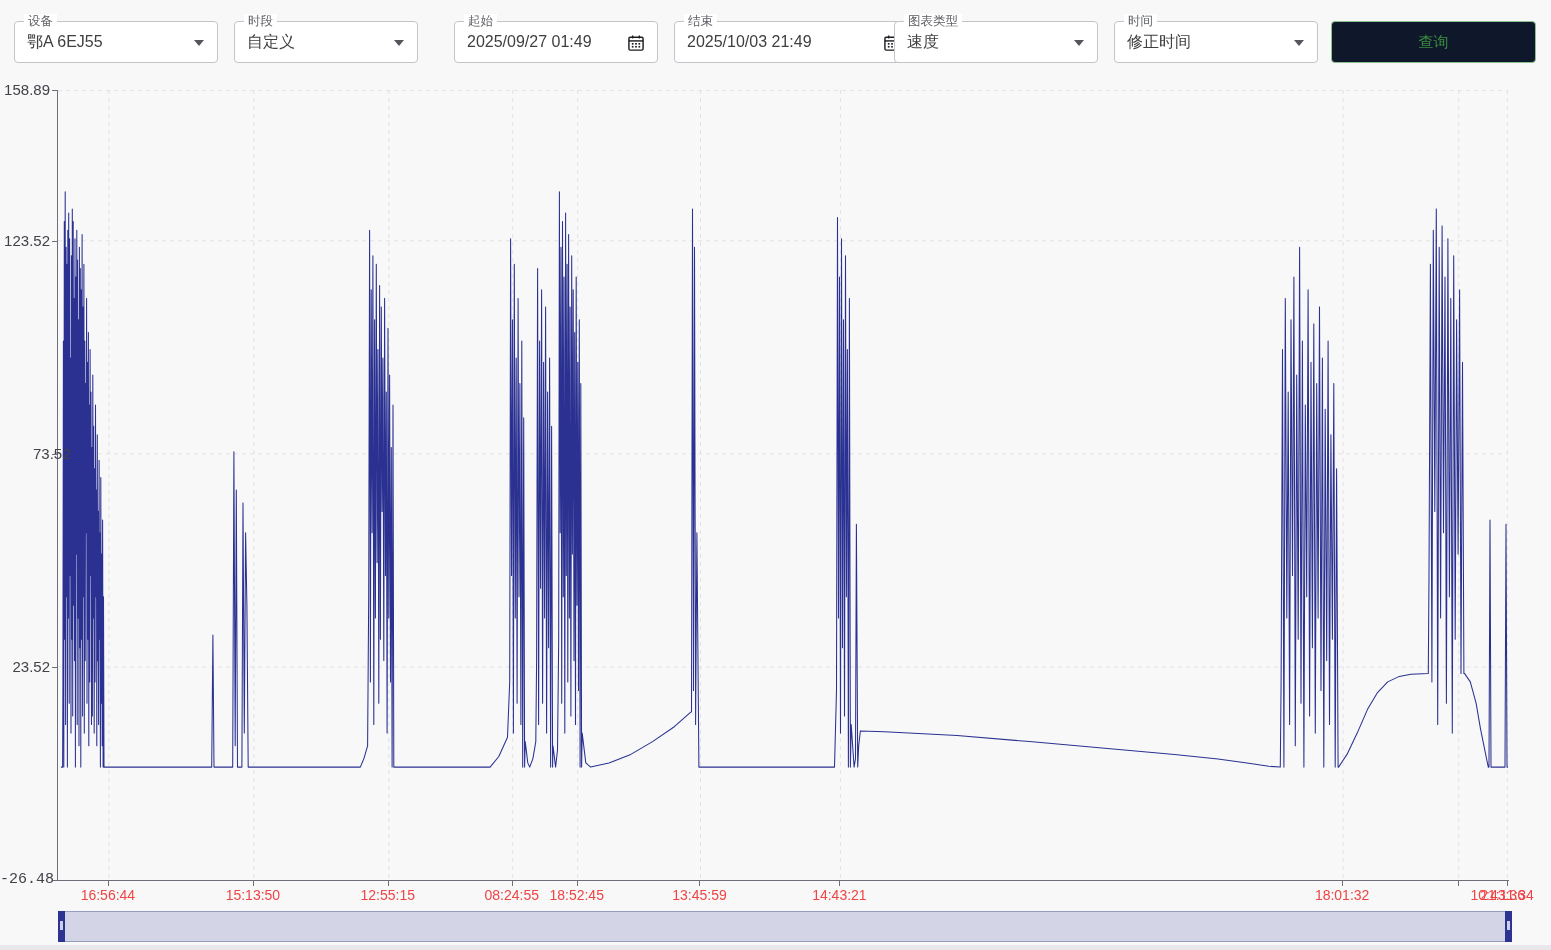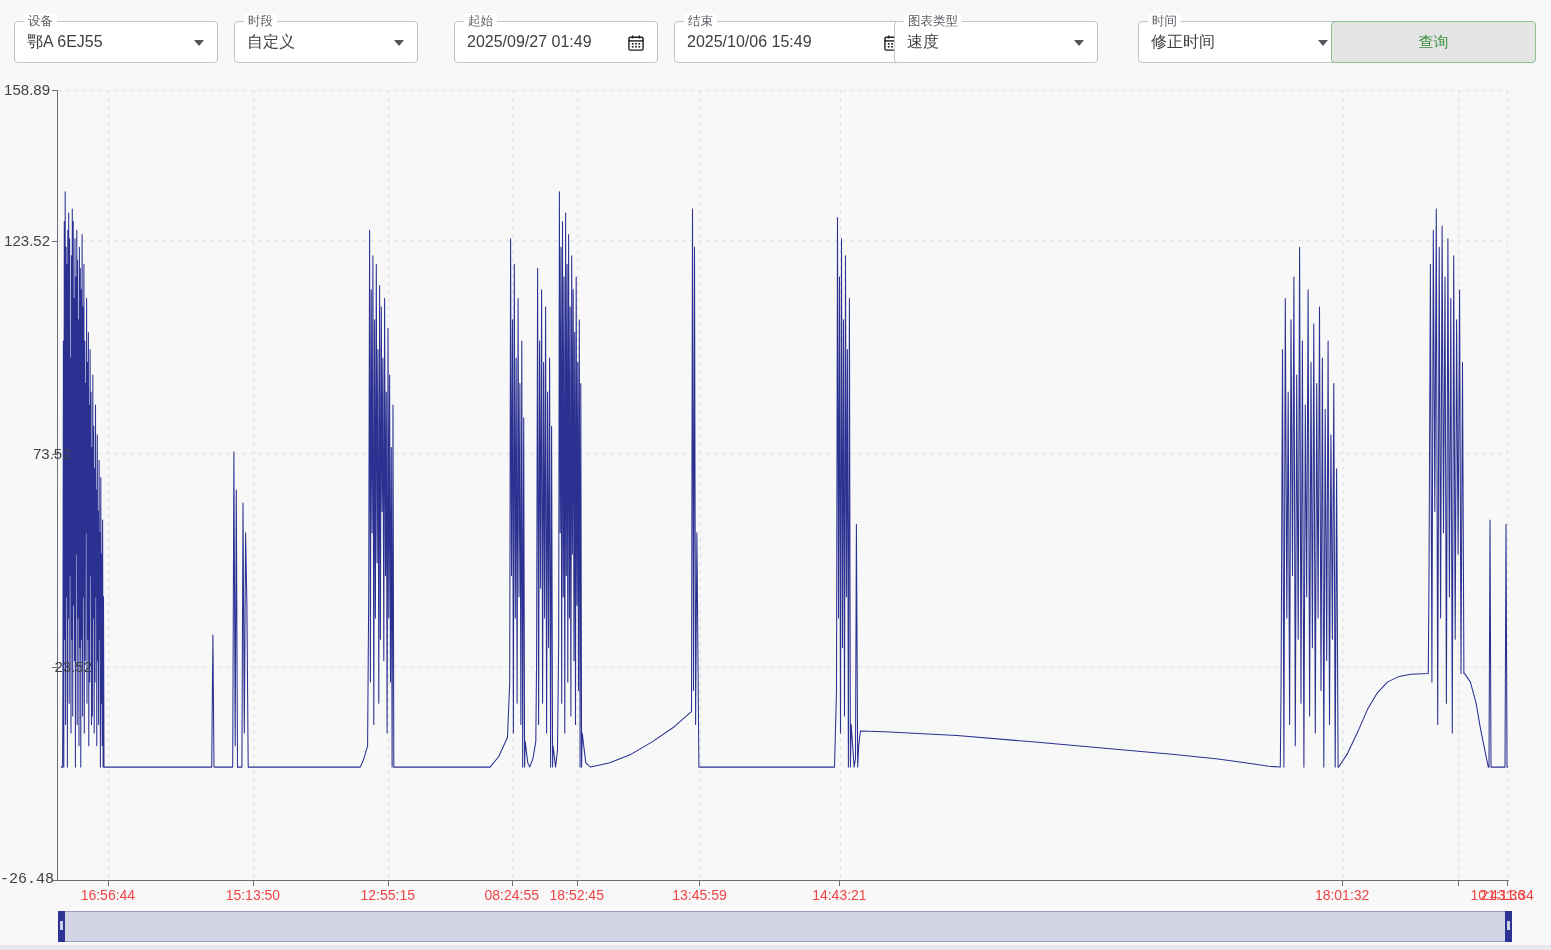--- a/index.html
+++ b/index.html
@@ -12,21 +12,21 @@
     border:1px solid #c3c4c9; border-radius:4px; }
   .field-label { position:absolute; top:-8px; left:9px; font-size:12.5px;
     color:#5f6066; background:#fff; padding:0 4px; line-height:14px; }
   .field-value { display:block; line-height:40px; padding-left:12px;
     font-size:16px; color:#404040; white-space:nowrap; }
   .chev { position:absolute; right:13px; top:18px; width:0; height:0;
     border-left:5.5px solid transparent; border-right:5.5px solid transparent;
     border-top:6px solid #54565c; }
   .cal { position:absolute; right:11px; top:11px; width:20px; height:20px; }
   .query-btn { position:absolute; left:1331px; top:21px; width:205px; height:42px;
-    background:#e5e5e5; border:1px solid #8cc08f; border-radius:4px;
+    background:#0f172a; border:1px solid #8cc08f; border-radius:4px;
     font-size:15px; color:#3a8e3f; text-align:center; line-height:40px; cursor:pointer; }
   .yaxis-line { position:absolute; left:57px; top:90px; width:1px; height:791px; background:#6e7079; }
   .xaxis-line { position:absolute; left:57px; top:880px; width:1452px; height:1px; background:#6e7079; }
   .plot { position:absolute; left:58px; top:90px; width:1450px; height:790px; }
   .plot svg { display:block; width:100%; height:100%; overflow:visible; }
   .grid { stroke:#e2e2e4; stroke-width:1; stroke-dasharray:4 4; fill:none; }
   .series { fill:none; stroke-width:1.05; stroke-linejoin:round; stroke-linecap:butt; }
   .ylab { position:absolute; left:0; width:50px; text-align:right; font-size:15px;
     color:#414349; line-height:18px; }
   .xlab { position:absolute; font-size:14px; color:#ef4444; white-space:nowrap;
@@ -76,21 +76,21 @@
             <rect x="15" y="12" width="2" height="2"></rect>
           <rect x="7" y="15.5" width="2" height="2"></rect>
             <rect x="11" y="15.5" width="2" height="2"></rect>
             <rect x="15" y="15.5" width="2" height="2"></rect>
         </g>
       </svg>
     </div>
 
     <div class="field" style="left:674px;width:240px;">
       <span class="field-label">结束</span>
-      <span class="field-value">2025/10/06 15:49</span>
+      <span class="field-value">2025/10/03 21:49</span>
       <svg class="cal" viewBox="0 0 24 24" fill="none" stroke="#1c1d20" stroke-width="1.7">
         <rect x="3.5" y="5" width="17" height="15.5" rx="1.5"></rect>
         <line x1="3.5" y1="9.5" x2="20.5" y2="9.5"></line>
         <line x1="8" y1="3" x2="8" y2="6.5"></line>
           <line x1="16" y1="3" x2="16" y2="6.5"></line>
         <g stroke="none" fill="#1c1d20">
           <rect x="7" y="12" width="2" height="2"></rect>
             <rect x="11" y="12" width="2" height="2"></rect>
             <rect x="15" y="12" width="2" height="2"></rect>
           <rect x="7" y="15.5" width="2" height="2"></rect>
@@ -99,21 +99,21 @@
         </g>
       </svg>
     </div>
 
     <div class="field" style="left:894px;width:204px;">
       <span class="field-label">图表类型</span>
       <span class="field-value">速度</span>
       <span class="chev"></span>
     </div>
 
-    <div class="field" style="left:1114px;width:204px;margin-left:24px;">
+    <div class="field" style="left:1114px;width:204px;">
       <span class="field-label">时间</span>
       <span class="field-value">修正时间</span>
       <span class="chev"></span>
     </div>
 
     <div class="query-btn">查询</div>
   </div>
 
   <div>
     <div class="yaxis-line"></div>
@@ -138,21 +138,21 @@
         </svg>
     </div>
     <div id="axis-layer">
         <div class="ytick" style="top: 90px;"></div>
         <div class="ylab" style="top: 81px;">158.89</div>
         <div class="ytick" style="top: 240.738px;"></div>
         <div class="ylab" style="top: 232px; text-align: right;">123.52</div>
         <div class="ytick" style="top: 453.825px;"></div>
         <div class="ylab" style="top: 444.825px; padding-left: 33px;">73.52</div>
         <div class="ytick" style="top: 666.913px;"></div>
-        <div class="ylab" style="top: 657.913px; margin-left: 42px;">23.52</div>
+        <div class="ylab" style="top: 657.913px;">23.52</div>
         <div class="ytick" style="top: 880px;"></div>
         <div class="ylab" style="top: 871px; font-family: Liberation Mono, monospace;">-26.48</div>
         <div class="xtick" style="left: 107.895px;"></div>
         <div class="xlab" style="left: 107.895px; top: 887px;">16:56:44</div>
         <div class="xtick" style="left: 252.895px;"></div>
         <div class="xlab" style="left: 252.895px; top: 887px;">15:13:50</div>
         <div class="xtick" style="left: 387.745px;"></div>
         <div class="xlab" style="left: 387.745px; top: 887px;">12:55:15</div>
         <div class="xtick" style="left: 511.72px;"></div>
         <div class="xlab" style="left: 511.72px; top: 887px;">08:24:55</div>

